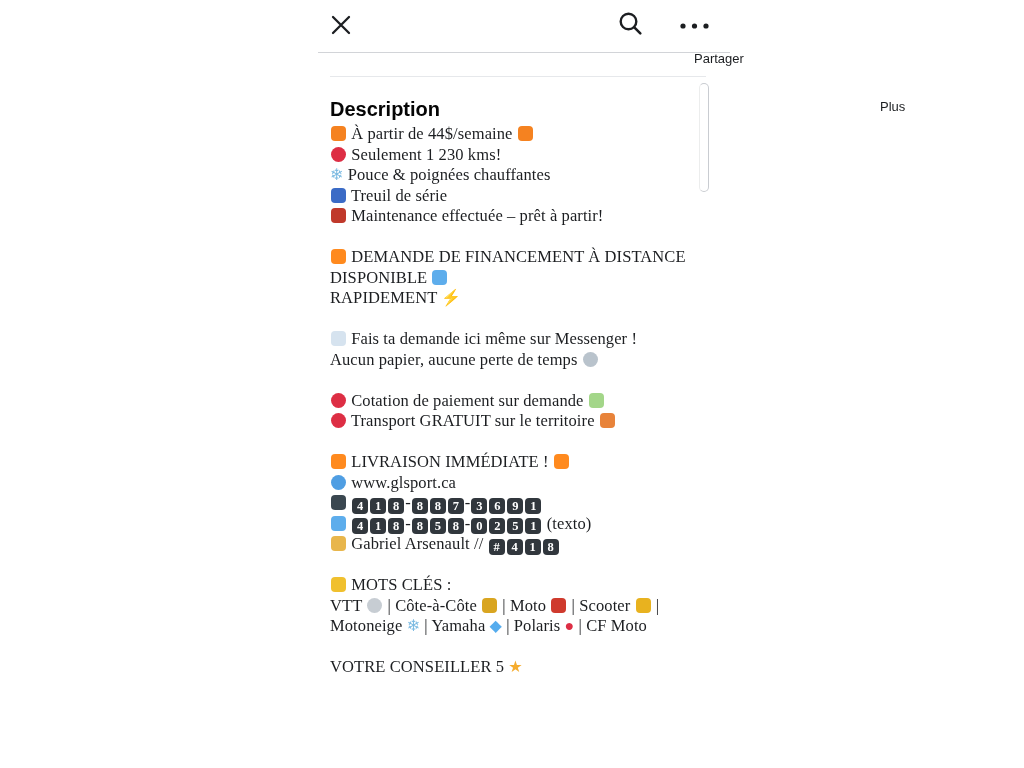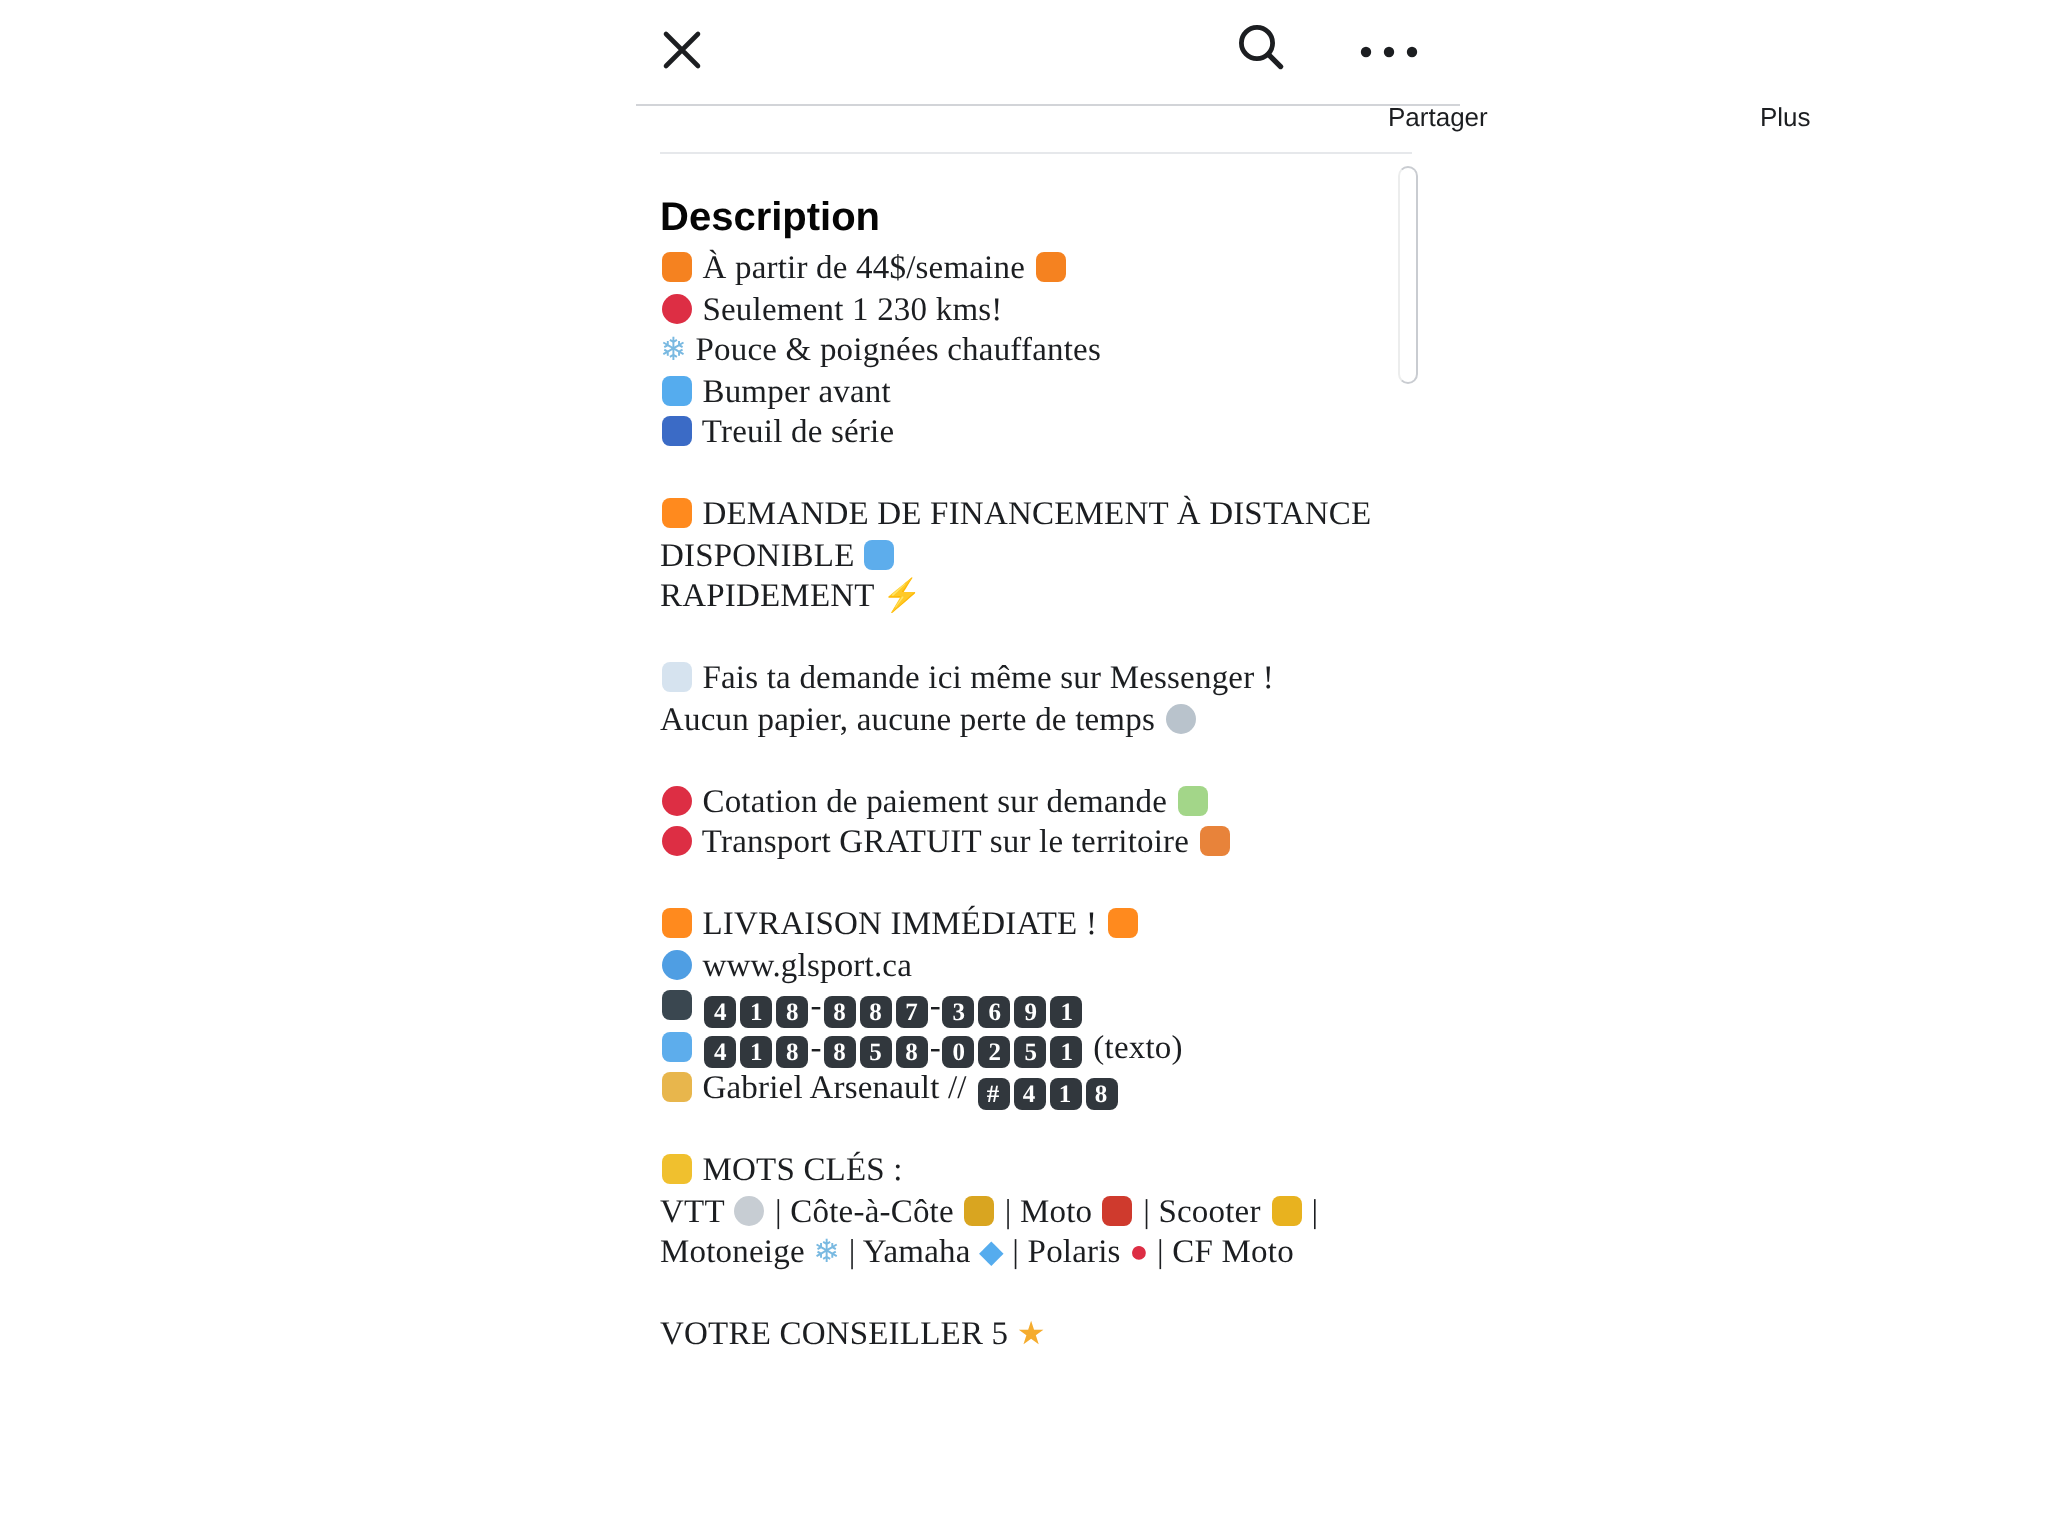--- a/index.html
+++ b/index.html
@@ -68,34 +68,34 @@
         <circle cx="4" cy="5" r="2.6" fill="#1c1e21"></circle>
         <circle cx="15.5" cy="5" r="2.6" fill="#1c1e21"></circle>
         <circle cx="27" cy="5" r="2.6" fill="#1c1e21"></circle>
       </svg>
     </span>
   </button>
 
   <div class="divider" style="left:18px;top:52px;width:412px;"></div>
 
   <button class="tab-label" style="left:394px;">Partager</button>
-  <button class="tab-label" style="left:580px;">Plus</button>
+  <button class="tab-label" style="left:580px;margin-top:48px;">Plus</button>
 
   <div class="divider light" style="left:30px;top:76px;width:376px;"></div>
 
   <div class="scroll-thumb"></div>
 
   <div class="desc-heading">Description</div>
 
   <div class="desc">
       <div class="line"><span class="eb" style="background:#f58220"></span> À partir de 44$/semaine <span class="eb" style="background:#f58220"></span></div>
       <div class="line"><span class="eb c" style="background:#dd2e44"></span> Seulement 1 230 kms!</div>
       <div class="line"><span class="eg" style="color:#79b9e1">❄</span> Pouce &amp; poignées chauffantes</div>
-      <div class="line"><span class="eb" style="background:#55acee"></span> Bumper avant</div>
       <div class="line"><span class="eb" style="background:#3b6bc6"></span> Treuil de série</div>
+      <div class="line"><span class="eb" style="background:#c0392b"></span> Maintenance effectuée – prêt à partir!</div>
       <div class="line">&nbsp;</div>
       <div class="line"><span class="eb" style="background:#ff8a1e"></span> DEMANDE DE FINANCEMENT À DISTANCE</div>
       <div class="line">DISPONIBLE <span class="eb" style="background:#5dadec"></span></div>
       <div class="line">RAPIDEMENT <span class="eg" style="color:#f5b82e">⚡</span></div>
       <div class="line">&nbsp;</div>
       <div class="line"><span class="eb" style="background:#d6e3ef"></span> Fais ta demande ici même sur Messenger !</div>
       <div class="line">Aucun papier, aucune perte de temps <span class="eb c" style="background:#b9c3cc"></span></div>
       <div class="line">&nbsp;</div>
       <div class="line"><span class="eb c" style="background:#dd2e44"></span> Cotation de paiement sur demande <span class="eb" style="background:#a3d689"></span></div>
       <div class="line"><span class="eb c" style="background:#dd2e44"></span> Transport GRATUIT sur le territoire <span class="eb" style="background:#e8833a"></span></div>

